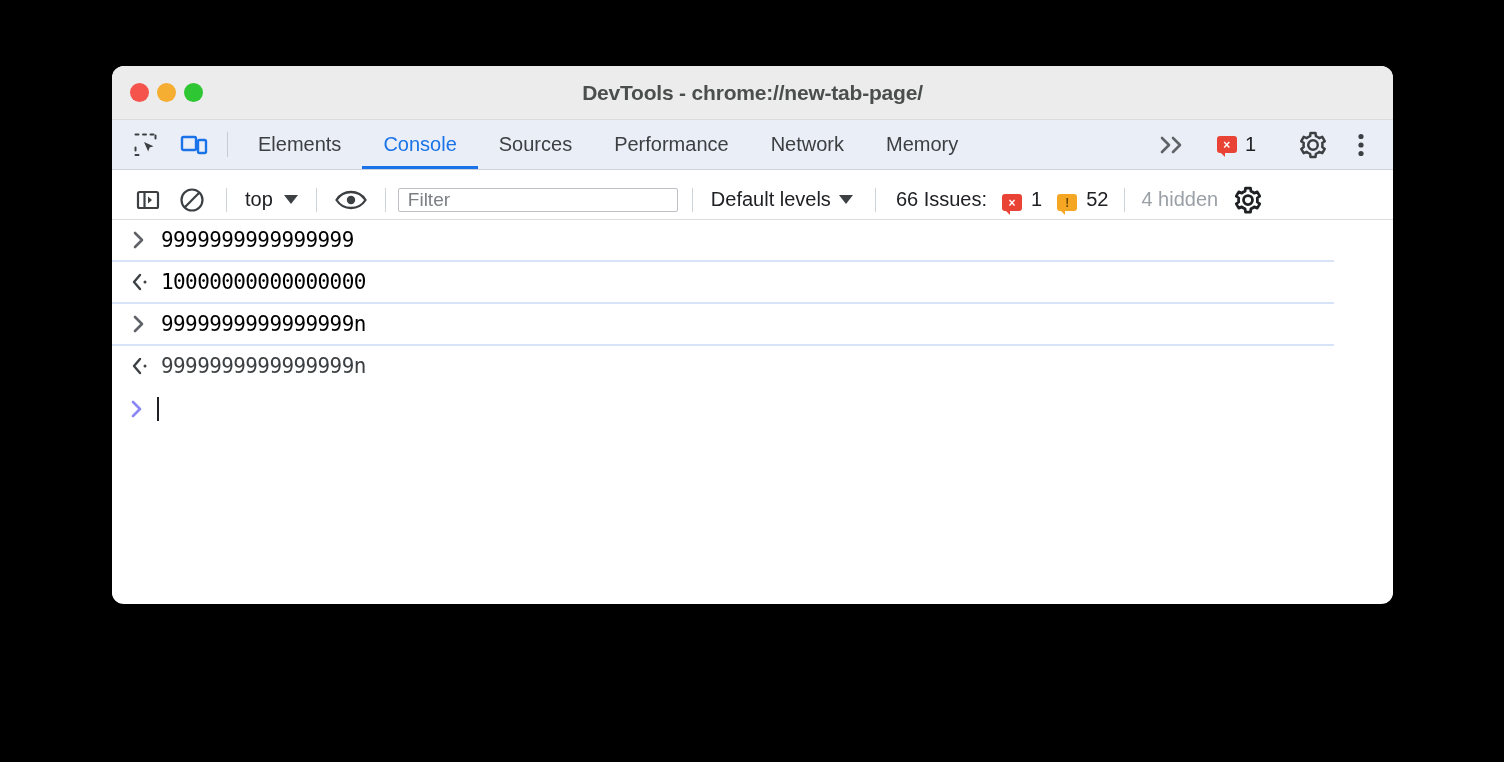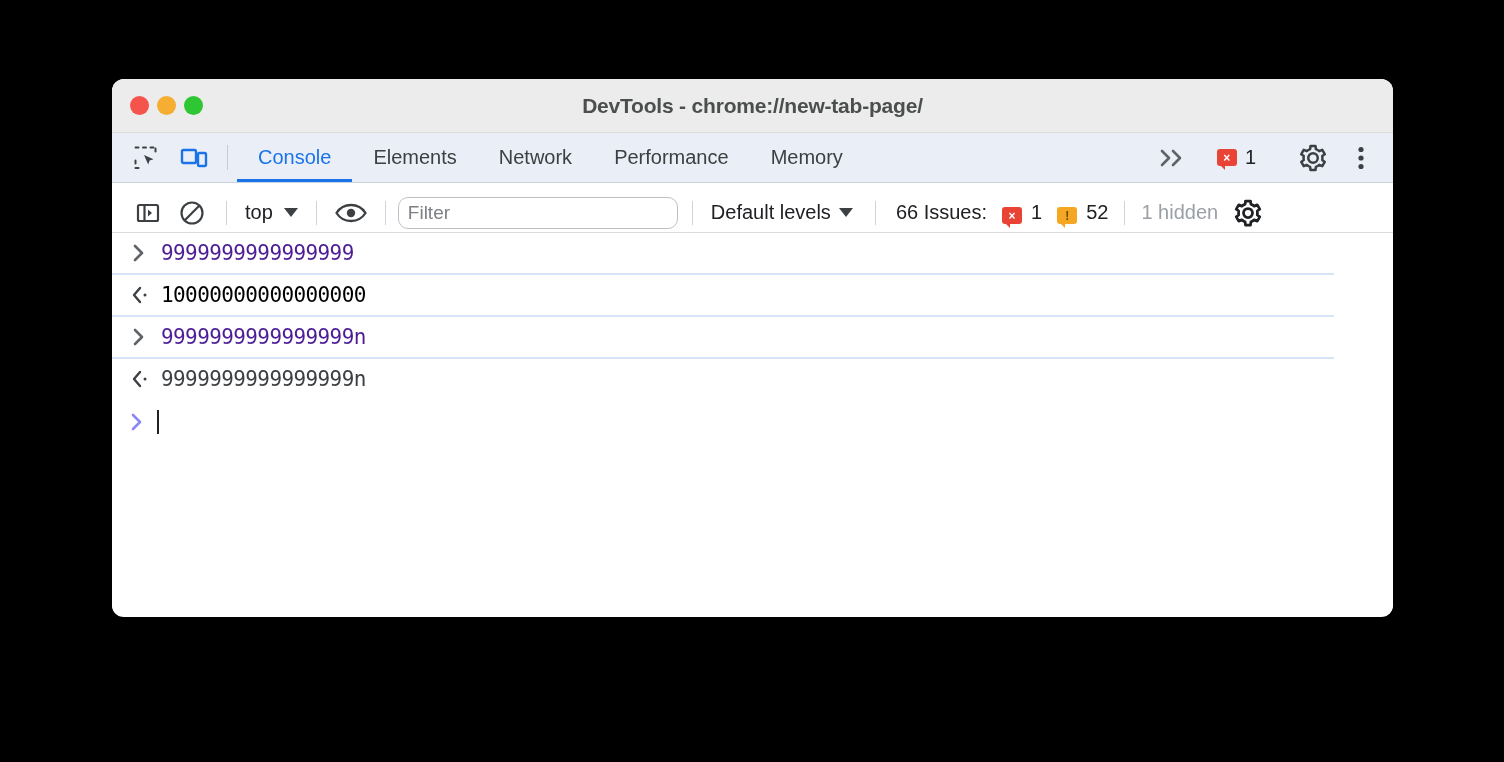--- a/index.html
+++ b/index.html
@@ -7,21 +7,21 @@
     margin: 0; padding: 0;
     width: 1504px; height: 762px;
     background: #000000;
     font-family: "Liberation Sans", sans-serif;
     overflow: hidden;
   }
 
   
   #window {
     position: absolute;
-    left: 112px; top: 79px;
+    left: 112px; top: 66px;
     width: 1281px; height: 538px;
     background: #ffffff;
     border-radius: 12px;
     overflow: hidden;
     box-shadow: 0 0 0 0.5px rgba(0,0,0,0.25);
   }
 
   
   #titlebar {
     position: relative;
@@ -147,23 +147,23 @@
     cursor: default;
     white-space: nowrap;
   }
   .caret {
     width: 0; height: 0;
     border-left: 7px solid transparent;
     border-right: 7px solid transparent;
     border-top: 9px solid #3c4043;
   }
   #filter-input {
-    width: 280px; height: 32px;
+    width: 280px; height: 24px;
     border: 1px solid #bdc1c6;
-    border-radius: 10px;
+    border-radius: 2px;
     padding: 0 9px;
     font-size: 19px;
     font-family: "Liberation Sans", sans-serif;
     color: #202124;
     background: #fff;
     outline: none;
   }
   #filter-input::placeholder { color: #7c8085; }
   .issues-text {
     font-size: 20px; color: #202124;
@@ -197,21 +197,21 @@
     width: 29px;
     display: flex; align-items: center; justify-content: flex-start;
     flex: none;
   }
   .msg-text {
     font-family: "DejaVu Sans Mono", monospace;
     font-size: 21px;
     letter-spacing: -0.6px;
     white-space: pre;
   }
-  .msg-text.input  { color: #4c1d95; }
+  .msg-text.input  { color: #000000; }
   .msg-text.output { color: #000000; }
   .msg-text.plain  { color: #3c4043; }
 
   
   #prompt-row {
     display: flex; align-items: center;
     height: 42px;
     padding-left: 18px;
   }
   #prompt-row .gutter { width: 27px; flex: none; }
@@ -252,31 +252,34 @@
       <span>
         <svg width="28" height="26" viewBox="0 0 28 26">
           <rect x="2" y="5" width="14" height="13" rx="1.5" stroke="#1a73e8" stroke-width="2.4" fill="none"></rect>
           <rect x="18" y="8" width="8" height="13" rx="1.5" stroke="#1a73e8" stroke-width="2.4" fill="none"></rect>
         </svg>
       </span>
     </div>
 
     <div class="tb-sep"></div>
 
+    <div class="tab">
+      <span>Elements</span>
+    </div>
     <div class="tab active">
       <span>Console</span>
     </div>
     <div class="tab">
-      <span>Elements</span>
+      <span>Sources</span>
+    </div>
+    <div class="tab">
+      <span>Performance</span>
     </div>
     <div class="tab">
       <span>Network</span>
-    </div>
-    <div class="tab">
-      <span>Performance</span>
     </div>
     <div class="tab">
       <span>Memory</span>
     </div>
 
     <div id="tabbar-right">
       <div class="chevrons">
         <span>
           <svg width="32" height="22" viewBox="0 0 32 22">
             <path d="M5 4l7 7-7 7M16 4l7 7-7 7" stroke="#5f6368" stroke-width="2.6" fill="none" stroke-linecap="round" stroke-linejoin="round"></path>
@@ -373,21 +376,21 @@
       </span>
       <span class="issues-text">1</span>
       <span class="badge-warn" style="margin-left:6px;">
         <span>!</span>
       </span>
       <span class="issues-text">52</span>
     </div>
 
     <div class="ct-sep" style="margin:0 16px;"></div>
 
-    <span class="hidden-text">1 hidden</span>
+    <span class="hidden-text">4 hidden</span>
 
     <div class="ct-btn" style="margin-left:8px;">
       <span>
         <svg width="30" height="30" viewBox="0 0 24 24">
           <path d="M12 8.4a3.6 3.6 0 1 0 0 7.2 3.6 3.6 0 0 0 0-7.2z" fill="none" stroke="#202124" stroke-width="2.2"></path>
           <path d="M19.4 13.6a7.6 7.6 0 0 0 0-3.2l2-1.5-2-3.4-2.4 1a7.6 7.6 0 0 0-2.7-1.6L14 2.4h-4l-.3 2.5a7.6 7.6 0 0 0-2.7 1.6l-2.4-1-2 3.4 2 1.5a7.6 7.6 0 0 0 0 3.2l-2 1.5 2 3.4 2.4-1a7.6 7.6 0 0 0 2.7 1.6l.3 2.5h4l.3-2.5a7.6 7.6 0 0 0 2.7-1.6l2.4 1 2-3.4z" fill="none" stroke="#202124" stroke-width="2.2" stroke-linejoin="round"></path>
         </svg>
       </span>
     </div>
   </div>

